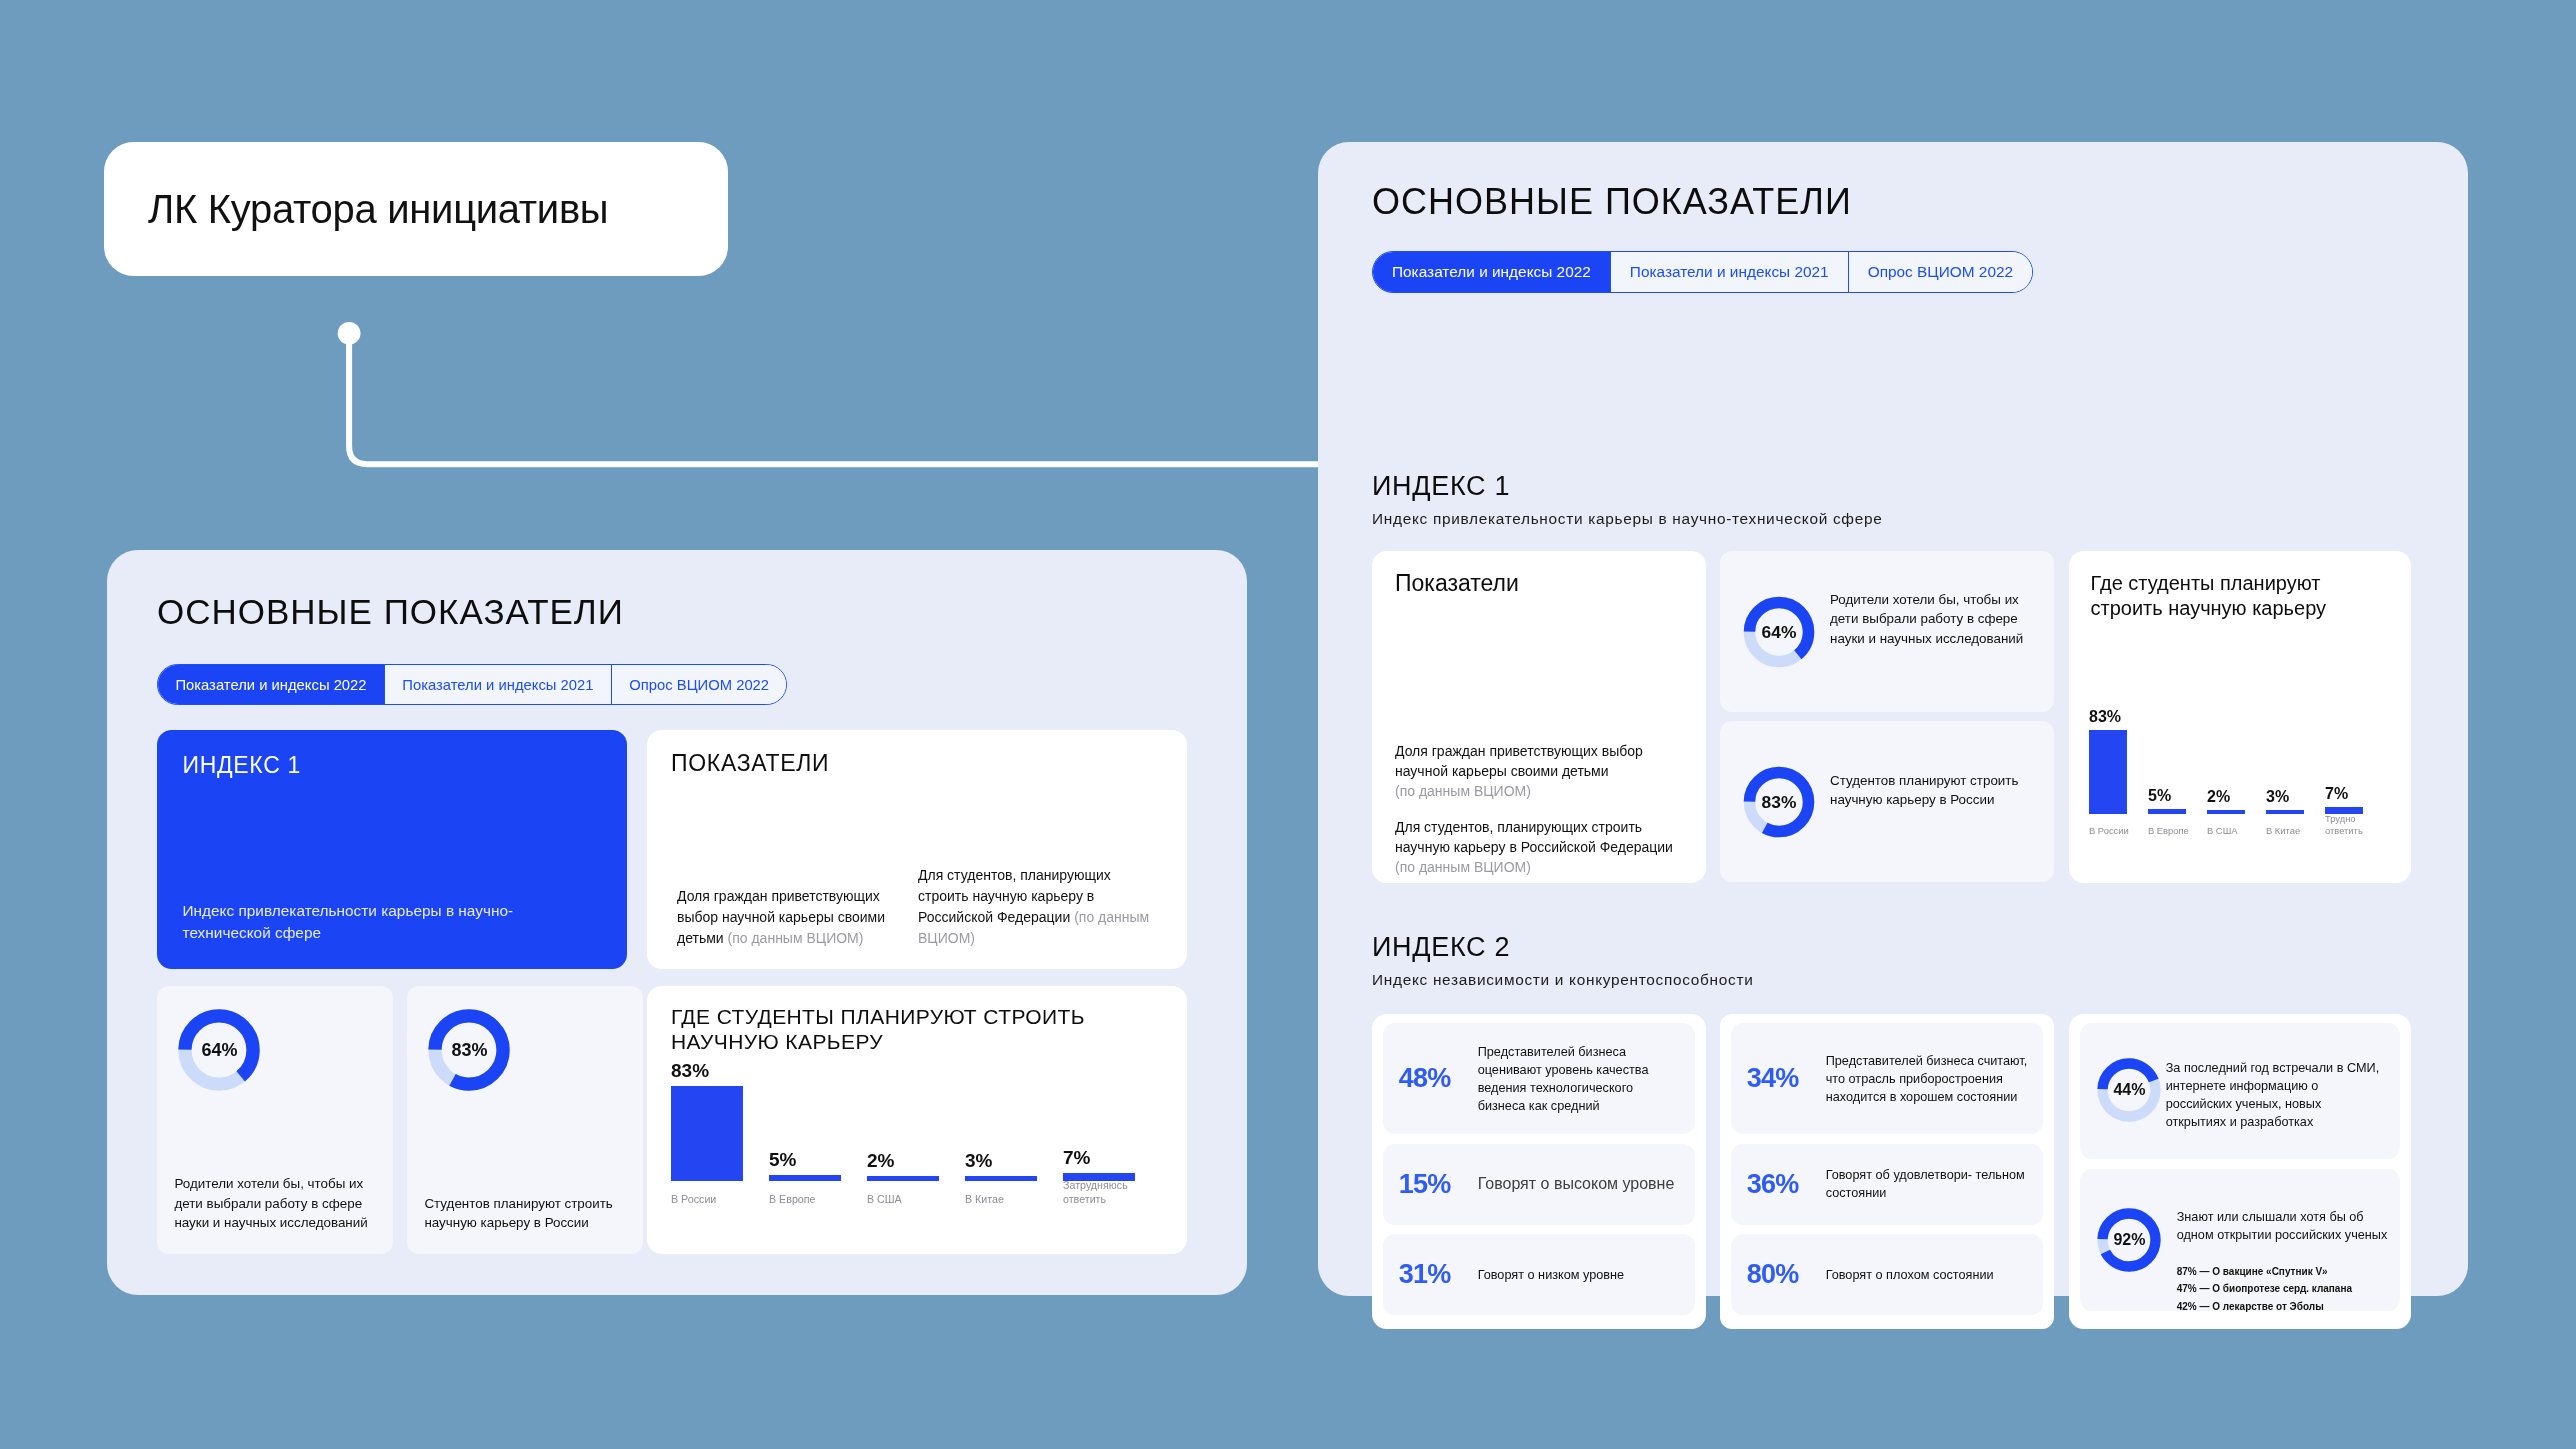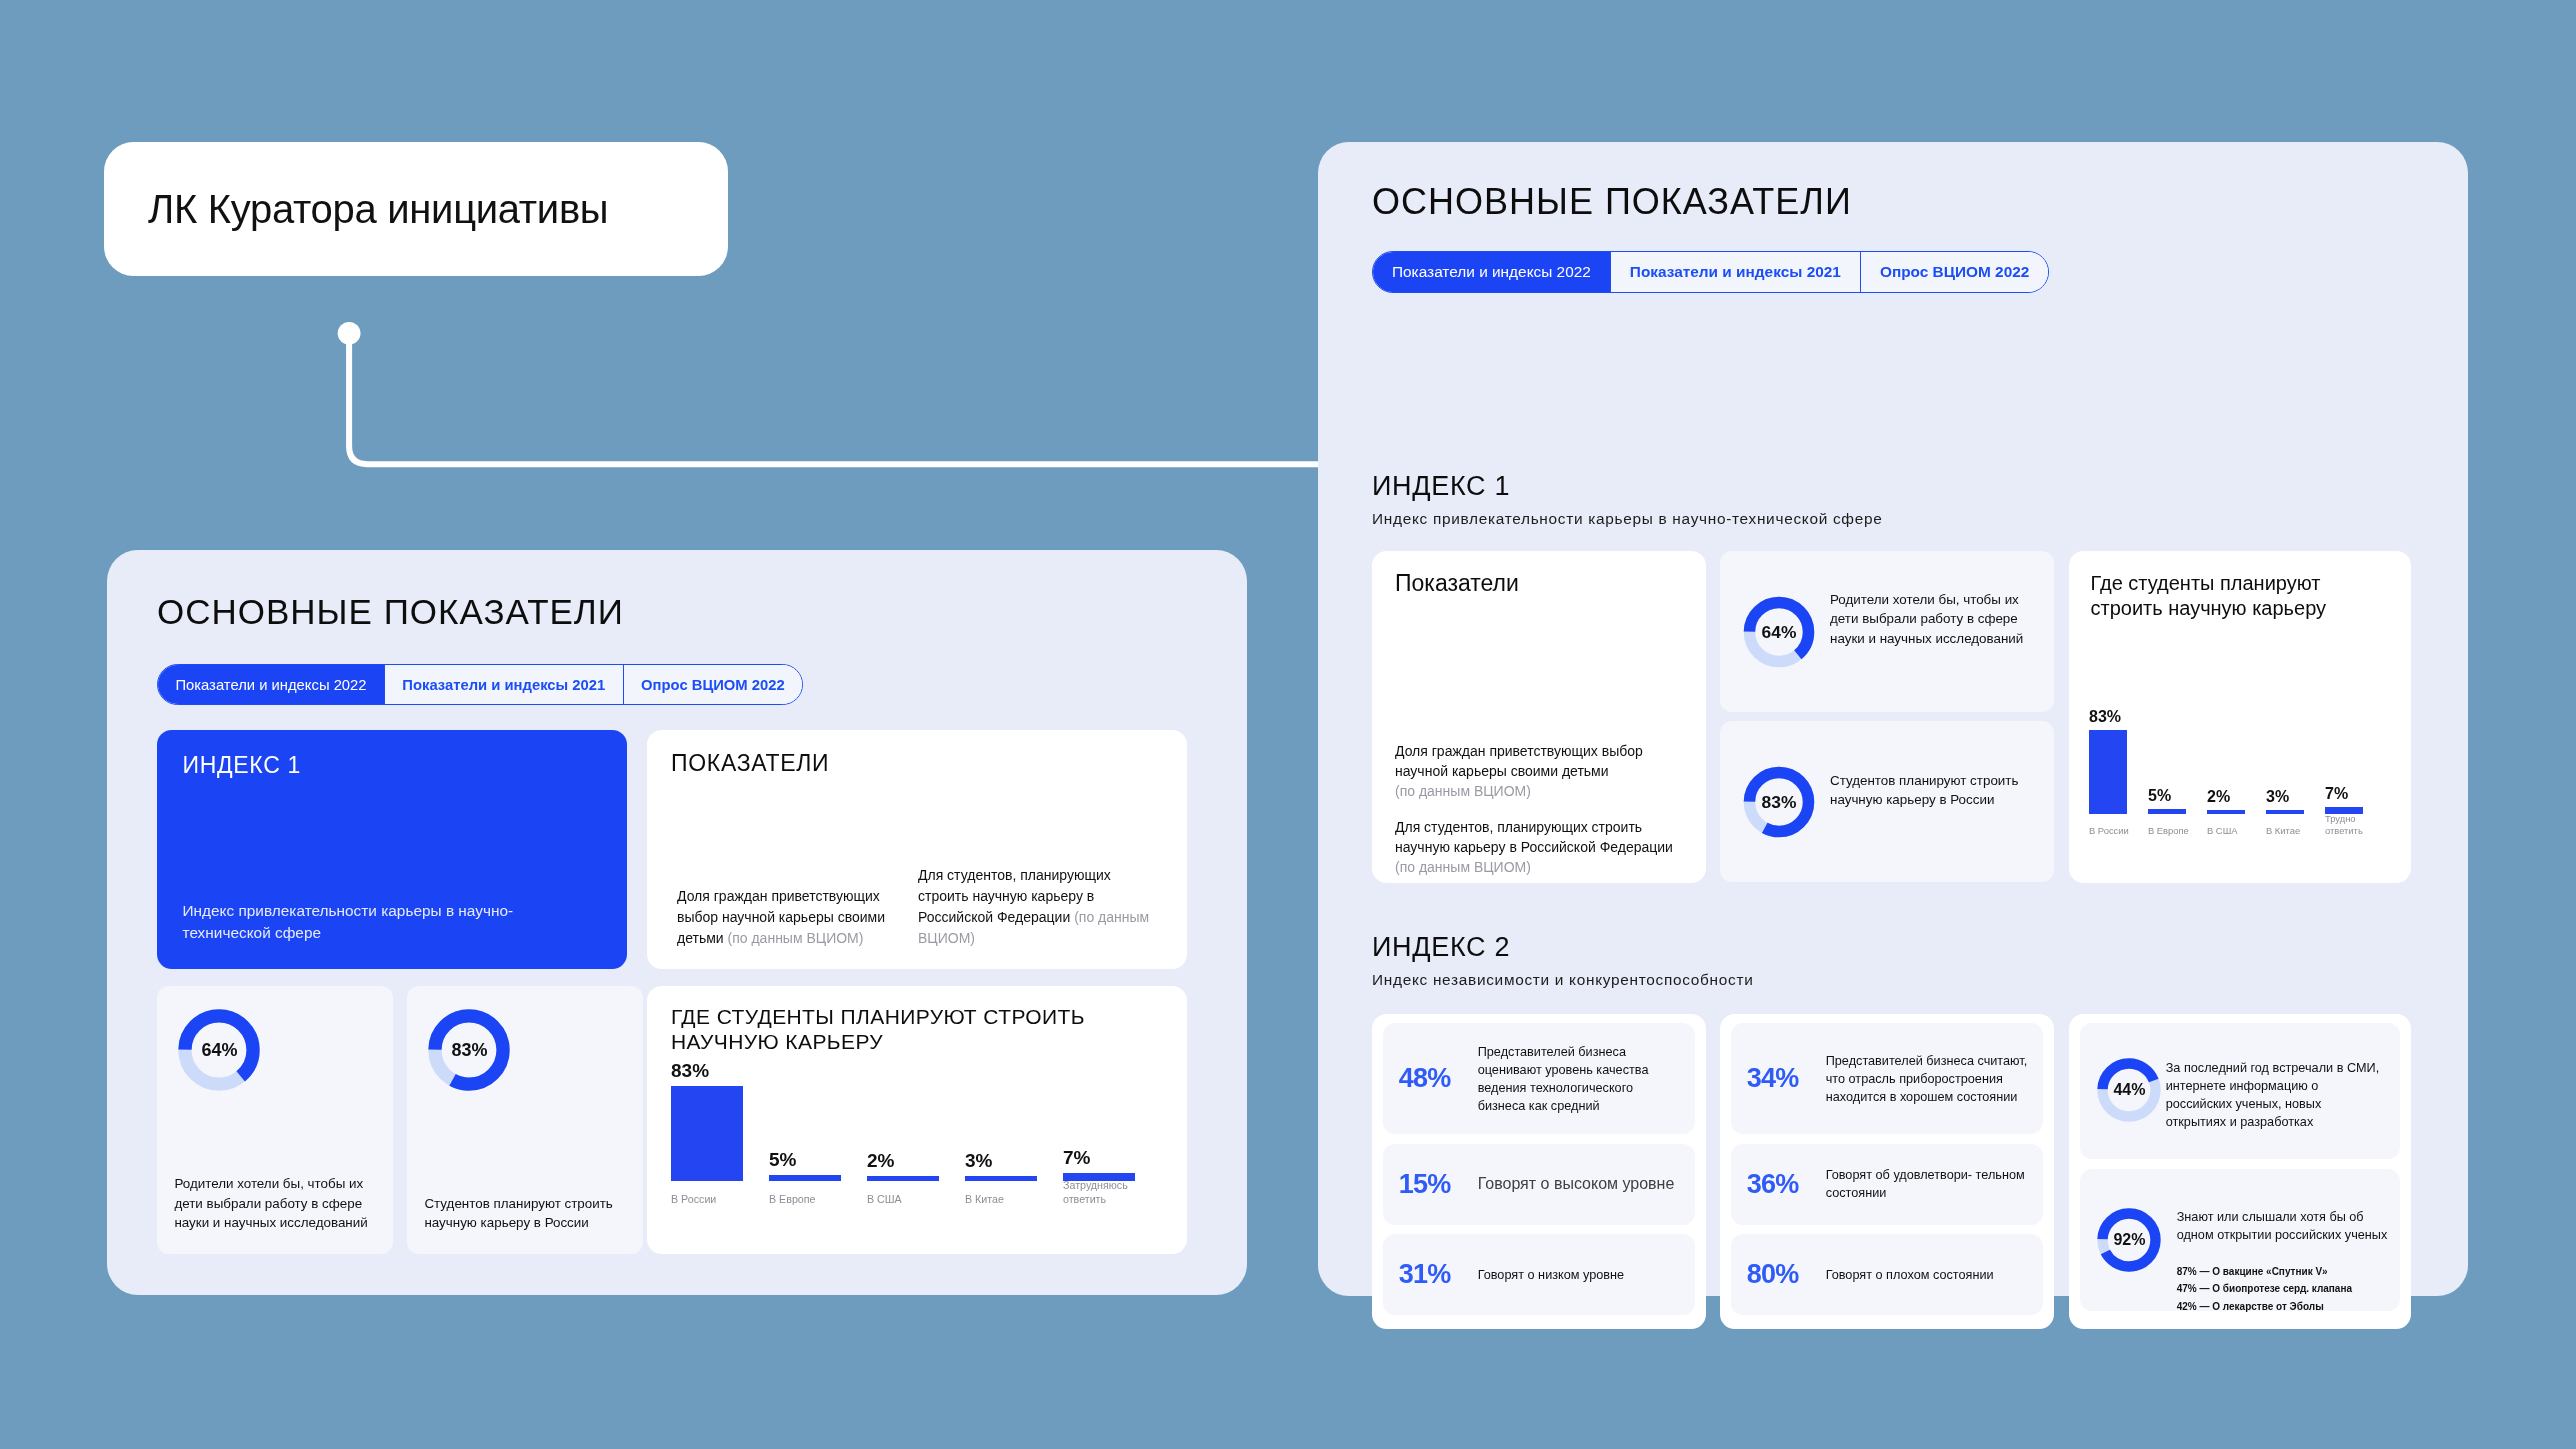--- a/index.html
+++ b/index.html
@@ -24,21 +24,21 @@
   .panel{
     position:absolute;background:#e8ebf8;border-radius:31px;
   }
   .panel-title{
     font-size:35px;font-weight:500;color:#0d0d0d;letter-spacing:1px;
     font-family:"Liberation Sans","DejaVu Sans",sans-serif;
   }
   
   .tabs{display:flex;align-items:stretch;border:1px solid #1b4ef5;border-radius:670px;overflow:hidden;width:max-content;background:#f3f5fd;}
   .tab{display:flex;align-items:center;justify-content:center;white-space:nowrap;color:#1b4ef5;background:#f3f5fd;}
-  .tab + .tab{border-left:1px solid #1b4ef5;font-weight:bold;}
+  .tab + .tab{border-left:1px solid #1b4ef5;}
   .tab.active{background:#1b44f5;color:#ffffff;}
   
   .card{background:#ffffff;border-radius:14.8px;position:relative;box-sizing:border-box;}
   .card-soft{background:#f4f6fc;border-radius:12px;position:relative;box-sizing:border-box;}
   .card-blue{background:#1b44f5;border-radius:14.8px;position:relative;box-sizing:border-box;}
   .card-head{font-weight:500;color:#0d0d0d;}
   .muted{color:#9a9aa4;}
   .stat-num{color:#2f5bf6;font-weight:700;letter-spacing:-0.7px;}
   .donut-label{font-weight:700;color:#111;text-align:right;}
   .bar{background:#2346f2;}
@@ -74,21 +74,21 @@
   #rp-idx2-s{left:54px;top:829px;font-size:15.4px;color:#1c1c1c;}
   #rp-pok{position:absolute;left:54px;top:409px;width:334px;height:332px;}
   #rp-pok .card-head{position:absolute;left:23px;top:19px;font-size:23px;font-weight:500;}
   #rp-pok .blk{position:absolute;left:23px;width:288px;font-size:14px;line-height:1.42;color:#111;}
   #rp-pok .blk.b1{top:191px;}
   #rp-pok .blk.b2{top:267px;}
   #rp-donut-wrap{position:absolute;left:402px;top:409px;width:334px;height:332px;}
   #rp-bar{position:absolute;left:751px;top:409px;width:342px;height:332px;}
   #rp-bar .card-head{position:absolute;left:21.5px;top:20px;width:282px;font-size:20px;line-height:1.25;font-weight:500;}
   #rp-col1{position:absolute;left:54px;top:872px;width:334px;height:315px;}
-  #rp-col2{position:absolute;left:402px;top:872px;width:334px;height:315px;}
+  #rp-col2{position:absolute;left:402px;top:872px;width:334px;height:315px;border-radius:12px;}
   #rp-col3{position:absolute;left:751px;top:872px;width:342px;height:315px;}
 </style>
 </head>
 <body>
 
 <div id="title-card">
   <div class="title-text">ЛК Куратора инициативы</div>
 </div>
 
 <svg id="connector" viewBox="0 0 1560 280" fill="none">

